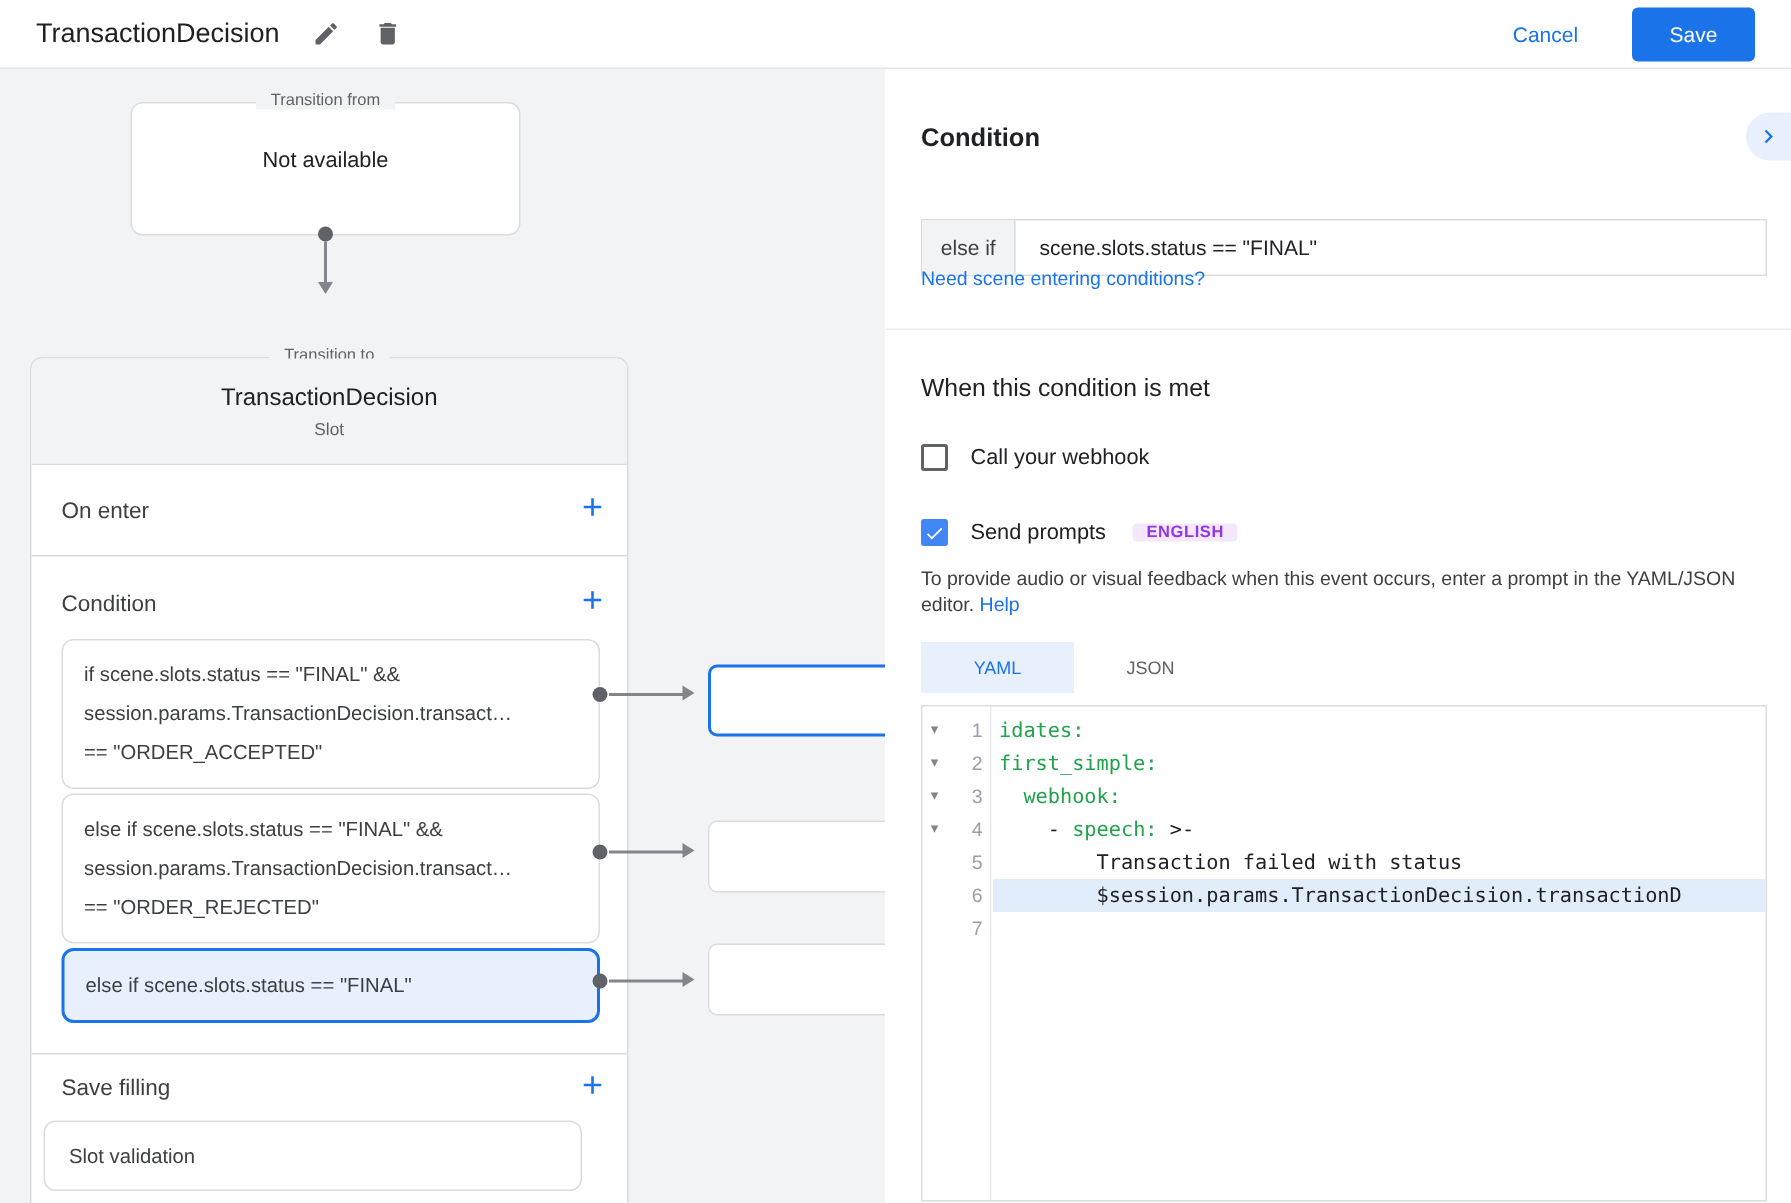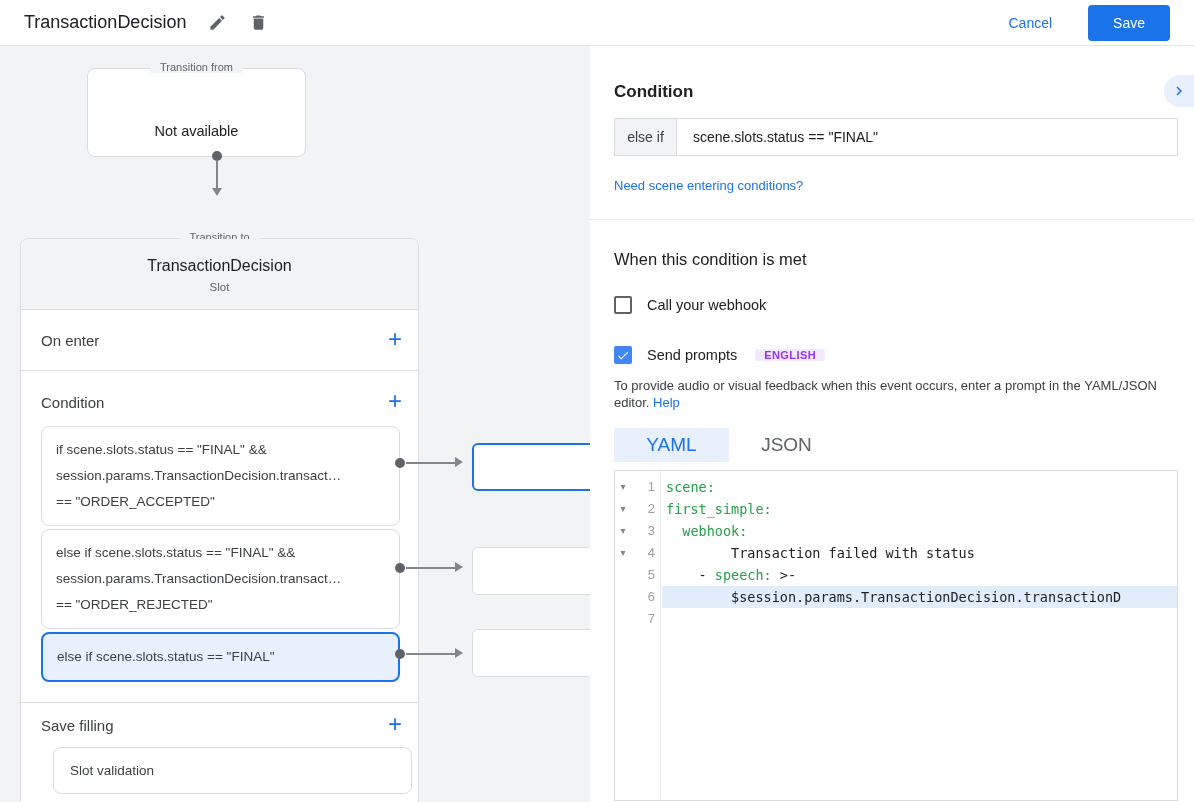--- a/index.html
+++ b/index.html
@@ -14,23 +14,23 @@
   .icon-btn svg { fill:#5f6368; width:19px; height:19px; }
   .topbar-spacer { flex:1; }
   .btn-cancel { background:none; border:none; color:#1a73e8; font-size:14px; font-weight:500; cursor:pointer; margin-right:36px; font-family:inherit; }
   .btn-save { background:#1a73e8; border:none; color:#fff; font-size:14px; font-weight:400; cursor:pointer;
               border-radius:4px; padding:0 25px; height:36px; font-family:inherit; }
 
   
   .canvas { position:absolute; left:0; top:46px; width:590px; height:756px; background:#f1f3f4; overflow:hidden; z-index:1; }
   .legend { position:absolute; top:-8px; left:50%; transform:translateX(-50%); background:#f1f3f4;
             padding:0 10px; font-size:11px; color:#5f6368; white-space:nowrap; }
-  .tf-box { position:absolute; left:87px; top:22px; width:219px; height:89px; background:#fff;
+  .tf-box { position:absolute; left:87px; top:22px; width:260px; height:89px; background:#fff;
             border:1px solid #dadce0; border-radius:8px; }
-  .tf-text { position:absolute; left:0; right:0; top:54px; text-align:center; font-size:14.5px; color:#202124; }
+  .tf-text { position:absolute; left:0; right:0; top:30px; text-align:center; font-size:14.5px; color:#202124; }
 
   .dot { position:absolute; width:10px; height:10px; border-radius:50%; background:#5f6368; z-index:6; }
   .vline { position:absolute; width:2px; background:#80868b; z-index:5; }
   .vhead { position:absolute; width:0; height:0; border-left:5px solid transparent; border-right:5px solid transparent;
            border-top:8px solid #80868b; z-index:5; }
   .hline { position:absolute; height:2px; background:#80868b; z-index:5; }
   .hhead { position:absolute; width:0; height:0; border-top:5px solid transparent; border-bottom:5px solid transparent;
            border-left:8px solid #80868b; z-index:5; }
 
   .tt-box { position:absolute; left:20px; top:192px; width:399px; height:620px; background:#fff;
@@ -40,53 +40,53 @@
   .tt-title { margin-top:18px; font-size:16px; color:#202124; }
   .tt-subtitle { margin-top:6px; font-size:11.5px; color:#5f6368; }
   .row-on-enter { position:absolute; left:0; right:0; top:71px; height:61px; border-bottom:1px solid #dadce0; }
   .sec-label { position:absolute; left:20px; font-size:15px; color:#3c4043;text-align:center; }
   .plus-btn { position:absolute; right:16px; background:none; border:none; color:#1a73e8; font-size:24px;
               font-weight:300; cursor:pointer; line-height:24px; font-family:inherit; }
   .cond-card { position:absolute; left:20px; width:359px; background:#fff; border:1px solid #dadce0;
                border-radius:8px; padding:10px 14px; font-size:13.5px; color:#3c4043; line-height:26px; cursor:pointer; }
   .cond-card.selected { background:#e8f0fe; border:2px solid #1a73e8; }
   .section-divider { position:absolute; left:0; right:0; top:463px; border-top:1px solid #dadce0; }
-  .slot-card { position:absolute; left:32px; top:508px; width:359px; height:47px; background:#fff; border:1px solid #dadce0;
+  .slot-card { position:absolute; left:8px; top:508px; width:359px; height:47px; background:#fff; border:1px solid #dadce0;
                border-radius:8px; font-size:13.5px; color:#3c4043; display:flex; align-items:center; padding-left:16px; cursor:pointer; }
 
   .dest-box { position:absolute; left:472px; width:135px; height:48px; background:#fff; border-radius:6px; z-index:4; }
   .dest-box.primary { border:2px solid #1a73e8; }
   .dest-box.plain { border:1px solid #dadce0; }
 
   
   .panel { position:absolute; left:590px; top:46px; width:604px; height:756px; background:#fff; z-index:20; }
   .p-title { position:absolute; left:24px; top:36px; font-size:17px; color:#202124; }
   .chevron-btn { position:absolute; right:0; top:29px; width:30px; height:32px; background:#e8f0fe;
                  border:none; border-radius:16px 0 0 16px; cursor:pointer; display:flex; align-items:center; justify-content:center; }
   .chevron-btn svg { fill:#1a73e8; width:18px; height:18px; }
-  .cond-row { position:absolute; left:24px; top:72px; width:564px; height:38px; border:1px solid #dadce0;
+  .cond-row { position:absolute; left:24px; top:100px; width:564px; height:38px; border:1px solid #dadce0;
               display:flex; align-items:stretch; background:#fff; }
   .cond-prefix { width:62px; background:#f1f3f4; border-right:1px solid #dadce0; display:flex;
                  align-items:center; justify-content:center; font-size:14px; color:#3c4043; }
   .cond-input { flex:1; border:none; outline:none; padding:0 16px; font-size:14px; color:#202124;
                 font-family:inherit; background:transparent; }
   .help-link { position:absolute; left:24px; top:132px; font-size:13px; color:#1a73e8; text-decoration:none; cursor:pointer; }
   .p-divider { position:absolute; left:0; top:173px; width:604px; border-top:1px solid #e8eaed; }
   .p-h2 { position:absolute; left:24px; top:204px; font-size:16.5px; font-weight:400; color:#202124; }
   .check-row { position:absolute; left:24px; display:flex; align-items:center; }
   .checkbox { width:18px; height:18px; border:2px solid #5f6368; border-radius:2px; background:#fff; cursor:pointer; flex:none; }
   .checkbox.checked { background:#4285f4; border-color:#4285f4; display:flex; align-items:center; justify-content:center; }
   .checkbox.checked svg { fill:#fff; width:15px; height:15px; }
   .check-label { margin-left:15px; font-size:14.5px; font-weight:500; color:#202124; }
   .lang-badge { margin-left:18px; background:#f3e8fd; color:#9334e6; font-size:11px; font-weight:600;
                 letter-spacing:.4px; padding:0 9px; border-radius:3px; }
   .p-para { position:absolute; left:24px; top:331px; width:556px; font-size:13px; color:#3c4043; line-height:17px; }
   .p-para a { color:#1a73e8; text-decoration:none; cursor:pointer; }
   .tabs { position:absolute; left:24px; top:382px; display:flex; }
-  .tab { width:115px; height:34px; line-height:34px; text-align:center; font-size:19px; font-weight:500;
+  .tab { width:102px; height:34px; line-height:34px; text-align:center; font-size:12px; font-weight:500;
          color:#5f6368; cursor:pointer; }
   .tab.active { background:#e8f0fe; color:#1a73e8; }
 
   
   .editor { position:absolute; left:24px; top:424px; width:564px; height:331px; border:1px solid #dadce0;
             background:#fff; overflow:hidden; }
   .gutter { position:absolute; left:0; top:0; bottom:0; width:46px; border-right:1px solid #e8eaed;
             background:#fff; padding-top:5px; }
   .gutter-row { height:22px; display:flex; }
   .fold { width:16px; text-align:center; color:#80868b; font-size:10px; line-height:22px; cursor:pointer; }
@@ -245,24 +245,24 @@
           <div class="gutter-row">
             <span class="fold"></span>
             <span class="lnum">6</span>
           </div>
           <div class="gutter-row">
             <span class="fold"></span>
             <span class="lnum">7</span>
           </div>
         </div>
       <div class="code">
-          <div class="code-row"><span class="tok-key">scene:</span></div>
+          <div class="code-row"><span class="tok-key">idates:</span></div>
           <div class="code-row"><span class="tok-key">first_simple:</span></div>
           <div class="code-row"><span class="tok-plain">  </span><span class="tok-key">webhook:</span></div>
+          <div class="code-row"><span class="tok-plain">    - </span><span class="tok-key">speech:</span><span class="tok-plain"> &gt;-</span></div>
           <div class="code-row"><span class="tok-plain">        Transaction failed with status</span></div>
-          <div class="code-row"><span class="tok-plain">    - </span><span class="tok-key">speech:</span><span class="tok-plain"> &gt;-</span></div>
           <div class="code-row active"><span class="tok-plain">        $session.params.TransactionDecision.transactionD</span></div>
           <div class="code-row"></div>
         </div>
     </div>
   </aside>
 
 </div>
 
 </body></html>

